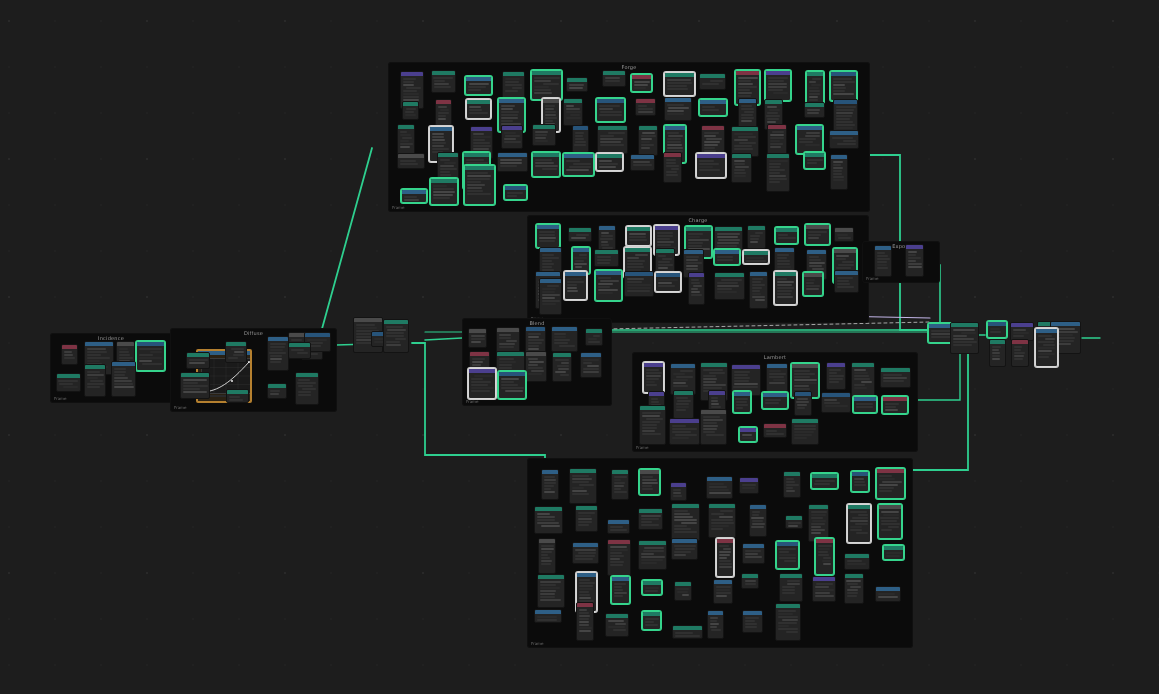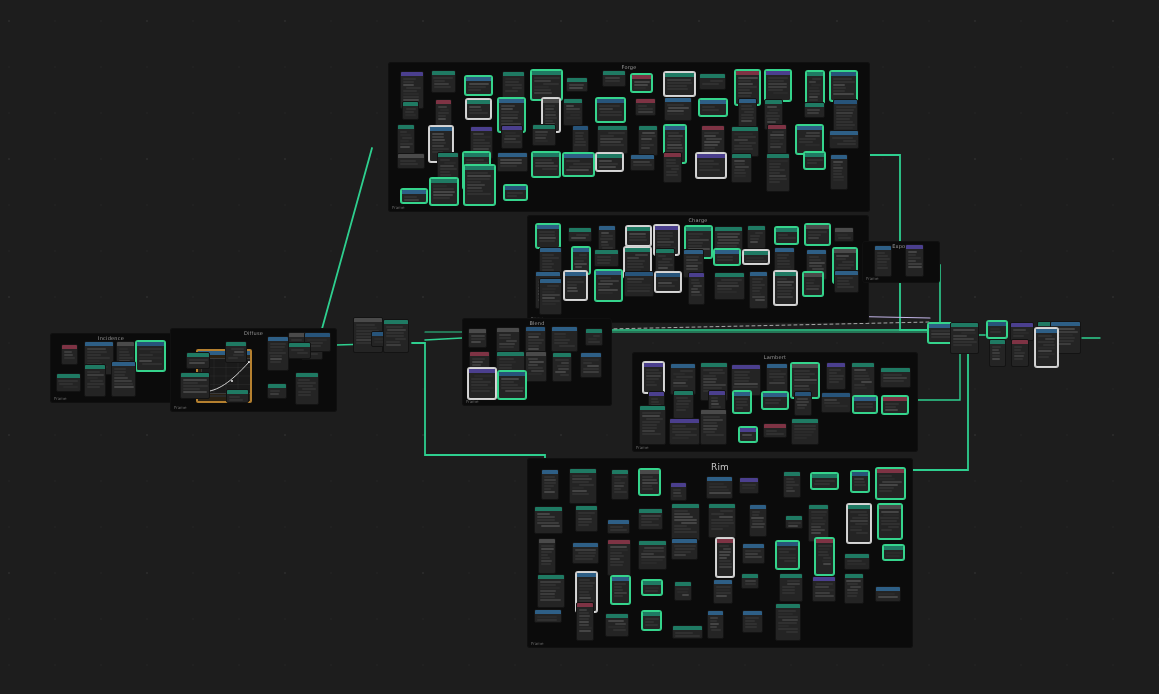--- a/index.html
+++ b/index.html
@@ -115,21 +115,20 @@
   </div>
   <div class="frame" style="left:462px;top:318px;width:150px;height:88px;">
     <div class="frame-label">Blend</div>
     <div class="frame-corner">Frame</div>
   </div>
   <div class="frame" style="left:632px;top:352px;width:286px;height:100px;">
     <div class="frame-label">Lambert</div>
     <div class="frame-corner">Frame</div>
   </div>
   <div class="frame" style="left:527px;top:458px;width:386px;height:190px;">
-    <div class="frame-label big">Rim</div>
     <div class="frame-corner">Frame</div>
   </div>
 
   <div class="node selo" style="left:196px;top:349px;width:56px;height:54px;">
     <div class="nh blue"></div>
     <div class="nb">
       <div class="curvebox" style="left:3px;top:7px;width:48px;height:34px;">
         <svg class="curveline" viewBox="0 0 48 34" preserveAspectRatio="none">
           <g stroke="#333" stroke-width="0.4">
             <line x1="0" y1="8.5" x2="48" y2="8.5"></line>

